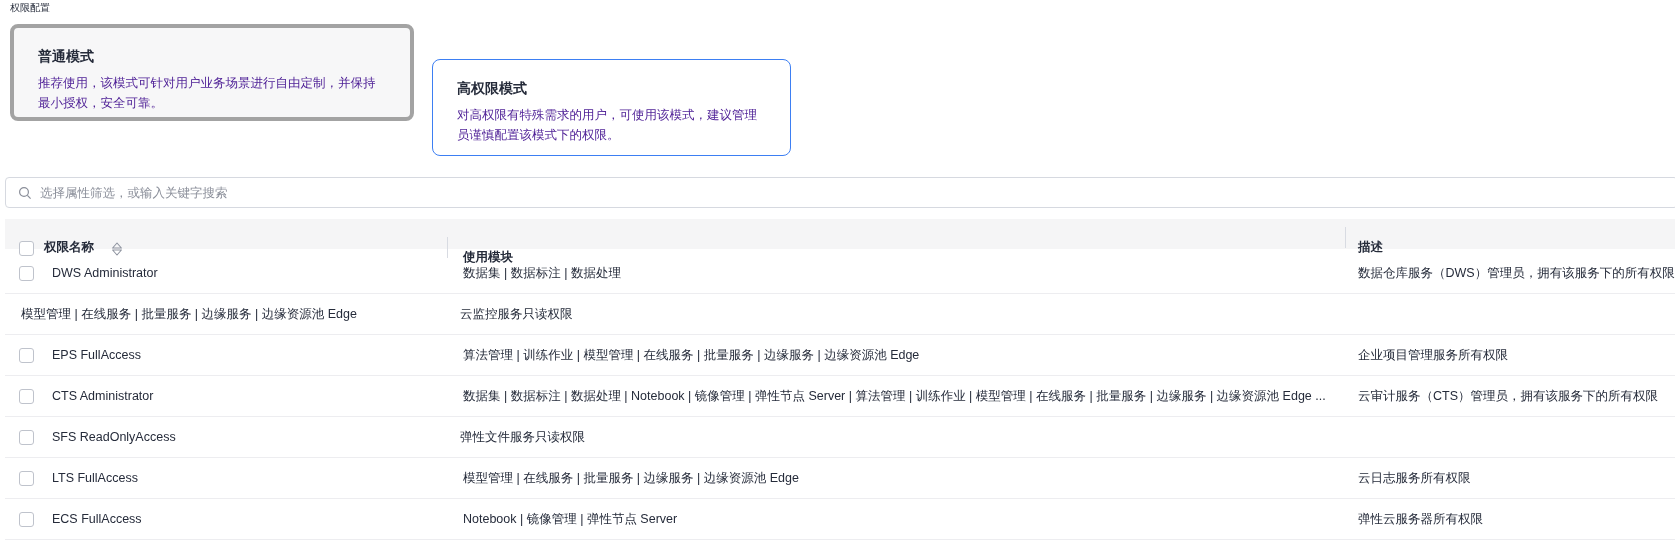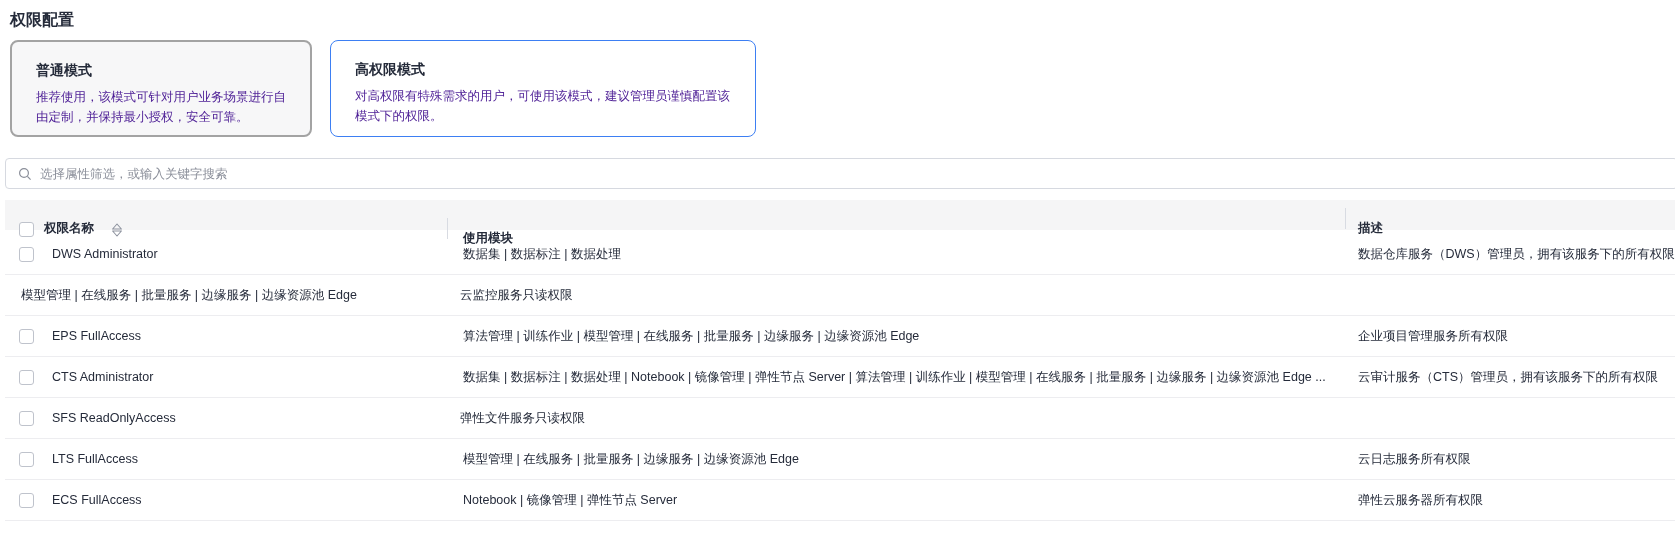--- a/index.html
+++ b/index.html
@@ -3,34 +3,34 @@
 <meta charset="utf-8">
 <style>
   * { margin: 0; padding: 0; box-sizing: border-box; }
   html, body { width: 1675px; height: 540px; overflow: hidden; background: #fff; }
   body {
     font-family: "Liberation Sans", "DejaVu Sans", sans-serif;
     color: #252b3a;
     font-size: 13px;
   }
   .page-title {
-    margin: 10px 0 0 10px;
-    font-size: 16px;
-    font-weight: bold;
+    margin: 1px 0 0 10px;
+    font-size: 10px;
+    font-weight: normal;
   }
   
   .cards { display: flex; gap: 18px; margin: 9px 0 0 10px; }
   .card {
     height: 97px;
     border-radius: 8px;
     padding: 20px 24px 0 24px;
     cursor: pointer;
   }
-  .card.normal { width: 302px; background: #f7f7f8; border: 2px solid #a3a3a3; }
-  .card.high { width: 426px; background: #fff; border: 1px solid var(--accent, #3d7ff3); }
+  .card.normal { width: 404px; background: #f7f7f8; border: 4px solid #a3a3a3; }
+  .card.high { width: 359px; background: #fff; border: 1px solid var(--accent, #3d7ff3); margin-top: 35px; }
   .card-title { font-size: 14px; font-weight: bold; margin-bottom: 7px; }
   .card-desc { font-size: 12.5px; color: #4c1d95; line-height: 20px; }
   
   .search-bar {
     position: relative;
     margin: 21px 0 0 5px;
     width: 1673px;
     height: 31px;
     border: 1px solid #d6d9e0;
     border-radius: 4px;

